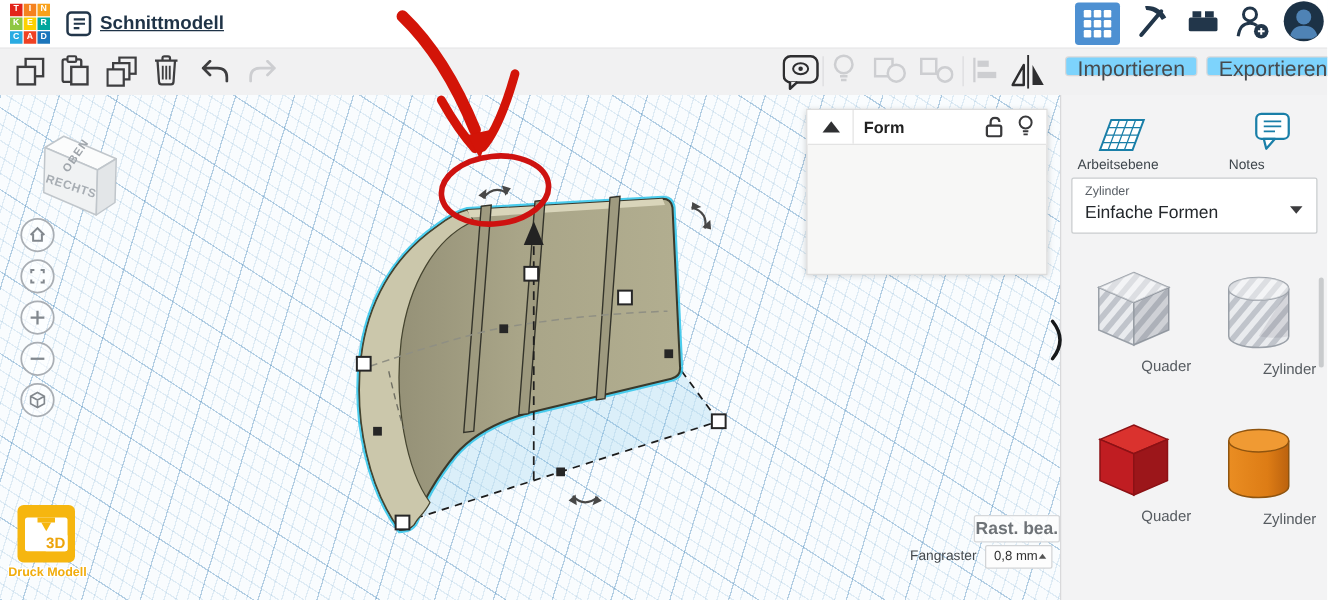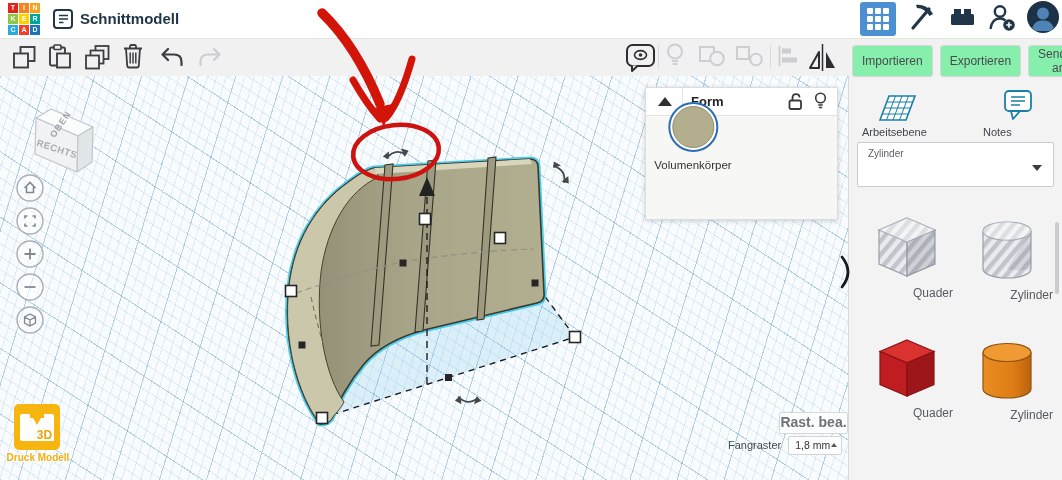--- a/index.html
+++ b/index.html
@@ -28,33 +28,33 @@
 
   
   .topbar{position:absolute;top:0;left:0;width:1062px;height:38px;background:#fff;
     border-bottom:1px solid #e4e4e5;z-index:30;}
   .logo{position:absolute;left:8px;top:3px;display:grid;grid-template-columns:repeat(3,10px);grid-auto-rows:10px;gap:1px;}
   .logo span{color:#fff;font-size:7px;font-weight:bold;line-height:10px;text-align:center;}
   .lg0{background:#e2231a}.lg1{background:#f5821f}.lg2{background:#f9a11b}
   .lg3{background:#8fc742}.lg4{background:#fdd100}.lg5{background:#00a69c}
   .lg6{background:#29abe2}.lg7{background:#ef4123}.lg8{background:#1b75bb}
   .props-icon{position:absolute;left:52px;top:8px;}
-  .design-title{position:absolute;left:80px;top:10px;font-size:15px;font-weight:bold;color:#1f3347;}
+  .design-title{position:absolute;left:80px;top:10px;font-size:15px;font-weight:bold;color:#1f3347;text-decoration:underline;}
   .hdr-right{position:absolute;right:2px;top:0;height:38px;display:flex;align-items:center;gap:9px;}
   .apps-btn{width:36px;height:34px;background:#4d90d2;border-radius:3px;display:flex;align-items:center;justify-content:center;}
   .grid9{display:grid;grid-template-columns:repeat(3,6px);grid-auto-rows:6px;gap:2px;}
   .grid9 span{background:#fff;border-radius:1px;}
 
   
   .toolbar{position:absolute;top:38px;left:0;width:1062px;height:38px;background:#f1f1f2;z-index:25;}
   .tb-icon{position:absolute;top:0;}
   .tb-sep{position:absolute;top:7px;width:1px;height:24px;background:#dcdcde;}
   .tb-buttons{position:absolute;left:852px;top:7px;display:flex;gap:7px;}
-  .tb-buttons button{height:32px;background:#86efac;border:1px solid #d8d8d9;border-radius:3px;
-    font-family:"Liberation Sans",sans-serif;font-size:12px;color:#474a4d;padding:0 9px;}
+  .tb-buttons button{height:16px;background:#7dd3fc;border:1px solid #d8d8d9;border-radius:3px;
+    font-family:"Liberation Sans",sans-serif;font-size:17px;color:#474a4d;padding:0 9px;}
 
   
   .form-panel{position:absolute;left:645px;top:87px;width:193px;height:133px;background:#f7f7f6;
     border:1px solid #dcdcdc;box-shadow:0 1px 5px rgba(0,0,0,.18);z-index:20;box-sizing:border-box;}
   .fp-header{position:relative;height:27px;background:#fff;border-bottom:1px solid #e3e3e3;}
   .fp-collapse{position:absolute;left:12px;top:9px;width:0;height:0;border-left:7px solid transparent;
     border-right:7px solid transparent;border-bottom:9px solid #2f3032;}
   .fp-div{position:absolute;left:36px;top:0;width:1px;height:27px;background:#e3e3e3;}
   .fp-title{position:absolute;left:45px;top:6px;font-size:13px;font-weight:bold;color:#222;}
   .fp-lock{position:absolute;right:34px;top:5px;}
@@ -202,21 +202,21 @@
         <rect x="35" y="427" width="19" height="14" rx="2" fill="#ffffff"></rect>
         <text x="44.5" y="438.5" text-anchor="middle" font-size="12" font-weight="bold" fill="#eda40b">3D</text>
         <text x="38" y="461" text-anchor="middle" font-size="10" font-weight="bold" fill="#f1ad0e" stroke="#ffffff" stroke-width="2" paint-order="stroke">Druck Modell</text>
       </g>
     </svg>
 
     <div class="rast-btn">Rast. bea.</div>
     <div class="snap-row">
       <span class="snap-label">Fangraster</span>
       <div class="snap-select">
-        <span>1,8 mm</span>
+        <span>0,8 mm</span>
         <span class="caret-up"></span>
       </div>
     </div>
   </div>
 
   <header class="topbar">
     <div class="logo">
       <span class="lg0">T</span>
         <span class="lg1">I</span>
         <span class="lg2">N</span>
@@ -387,26 +387,20 @@
             <path d="M 4.5 7.5 V 5 Q 4.5 1.2 8 1.2 Q 11.5 1.2 11.5 4.5" fill="none" stroke="#3a3a3c" stroke-width="1.8"></path>
           </svg>
       </span>
       <span class="fp-bulb">
         <svg width="13" height="18" viewBox="0 0 13 18">
             <circle cx="6.5" cy="6" r="4.8" fill="none" stroke="#3a3a3c" stroke-width="1.6"></circle>
             <path d="M 4.3 13 H 8.7 M 4.8 15.5 H 8.2" stroke="#3a3a3c" stroke-width="1.5" fill="none"></path>
           </svg>
       </span>
     </div>
-    <div class="fp-option fp-opt1">
-      <div class="swatch-outer">
-          <div class="swatch-solid"></div>
-        </div>
-      <div class="fp-label">Volumenkörper</div>
-    </div>
   </div>
 
   <aside class="right-panel">
     <div class="tool" style="left:13px">
       <div class="ticon">
         <svg width="40" height="30" viewBox="0 0 40 30">
           <polygon points="3,28 12,4 38,4 29,28" fill="#ffffff" stroke="#1a7fa8" stroke-width="1.6"></polygon>
           <path d="M 9.8 10 H 35.8 M 7.6 16 H 33.6 M 5.4 22 H 31.4 M 18.5 4 L 9.5 28 M 25 4 L 16 28 M 31.5 4 L 22.5 28" stroke="#1a7fa8" stroke-width="1" fill="none"></path>
         </svg>
       </div>
@@ -418,20 +412,21 @@
           <rect x="4" y="3" width="26" height="20" rx="4" fill="#ffffff" stroke="#1a7fa8" stroke-width="1.8"></rect>
           <path d="M 10 9 H 24 M 10 13 H 24 M 10 17 H 19" stroke="#1a7fa8" stroke-width="1.4" fill="none"></path>
           <path d="M 10 23 H 19 L 12 31 Z" fill="#ffffff" stroke="#1a7fa8" stroke-width="1.8" stroke-linejoin="round"></path>
         </svg>
       </div>
       <div class="tlabel">Notes</div>
     </div>
 
     <div class="library-select">
       <div class="lib-small">Zylinder</div>
+      <div class="lib-value">Einfache Formen</div>
       <span class="lib-caret"></span>
     </div>
 
     <svg width="0" height="0" style="position:absolute">
       <defs>
         <pattern id="hatch" width="9" height="9" patternUnits="userSpaceOnUse" patternTransform="rotate(40)">
           <rect width="9" height="9" fill="#e9ebee"></rect>
             <rect width="4.5" height="9" fill="#c0c4cb"></rect>
         </pattern>
         <linearGradient id="orangeGrad" x1="0" y1="0" x2="1" y2="0">

